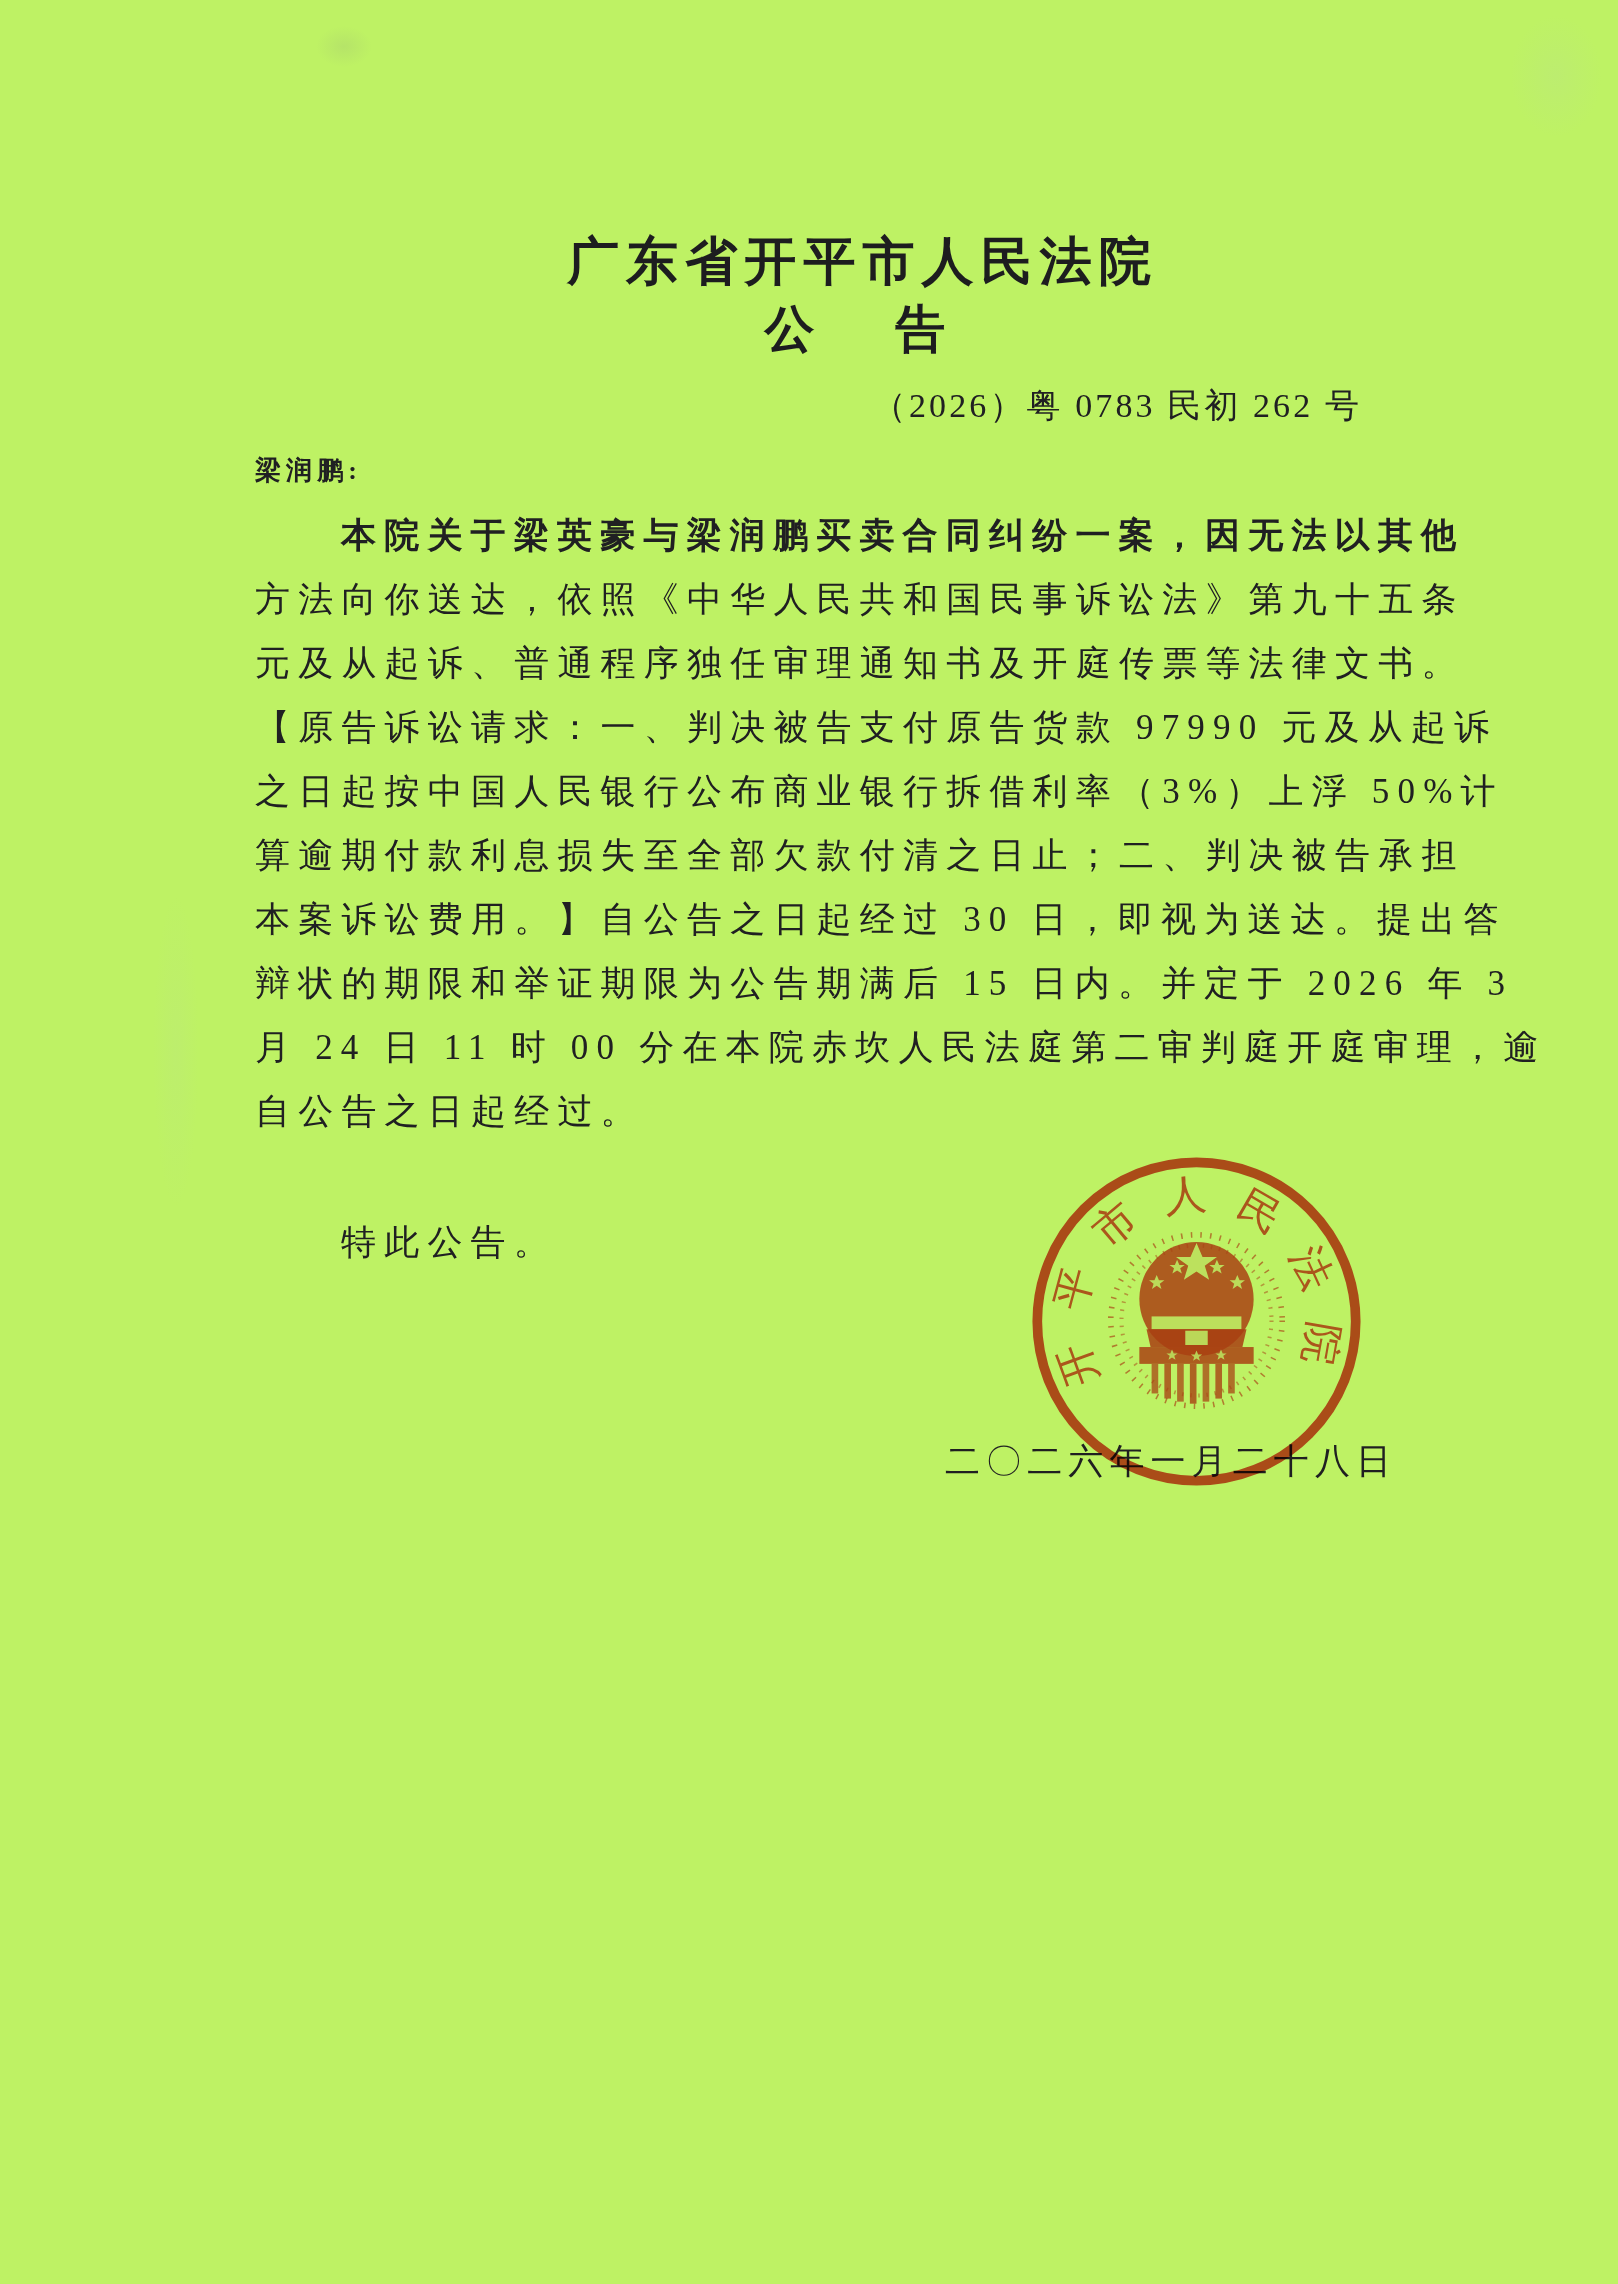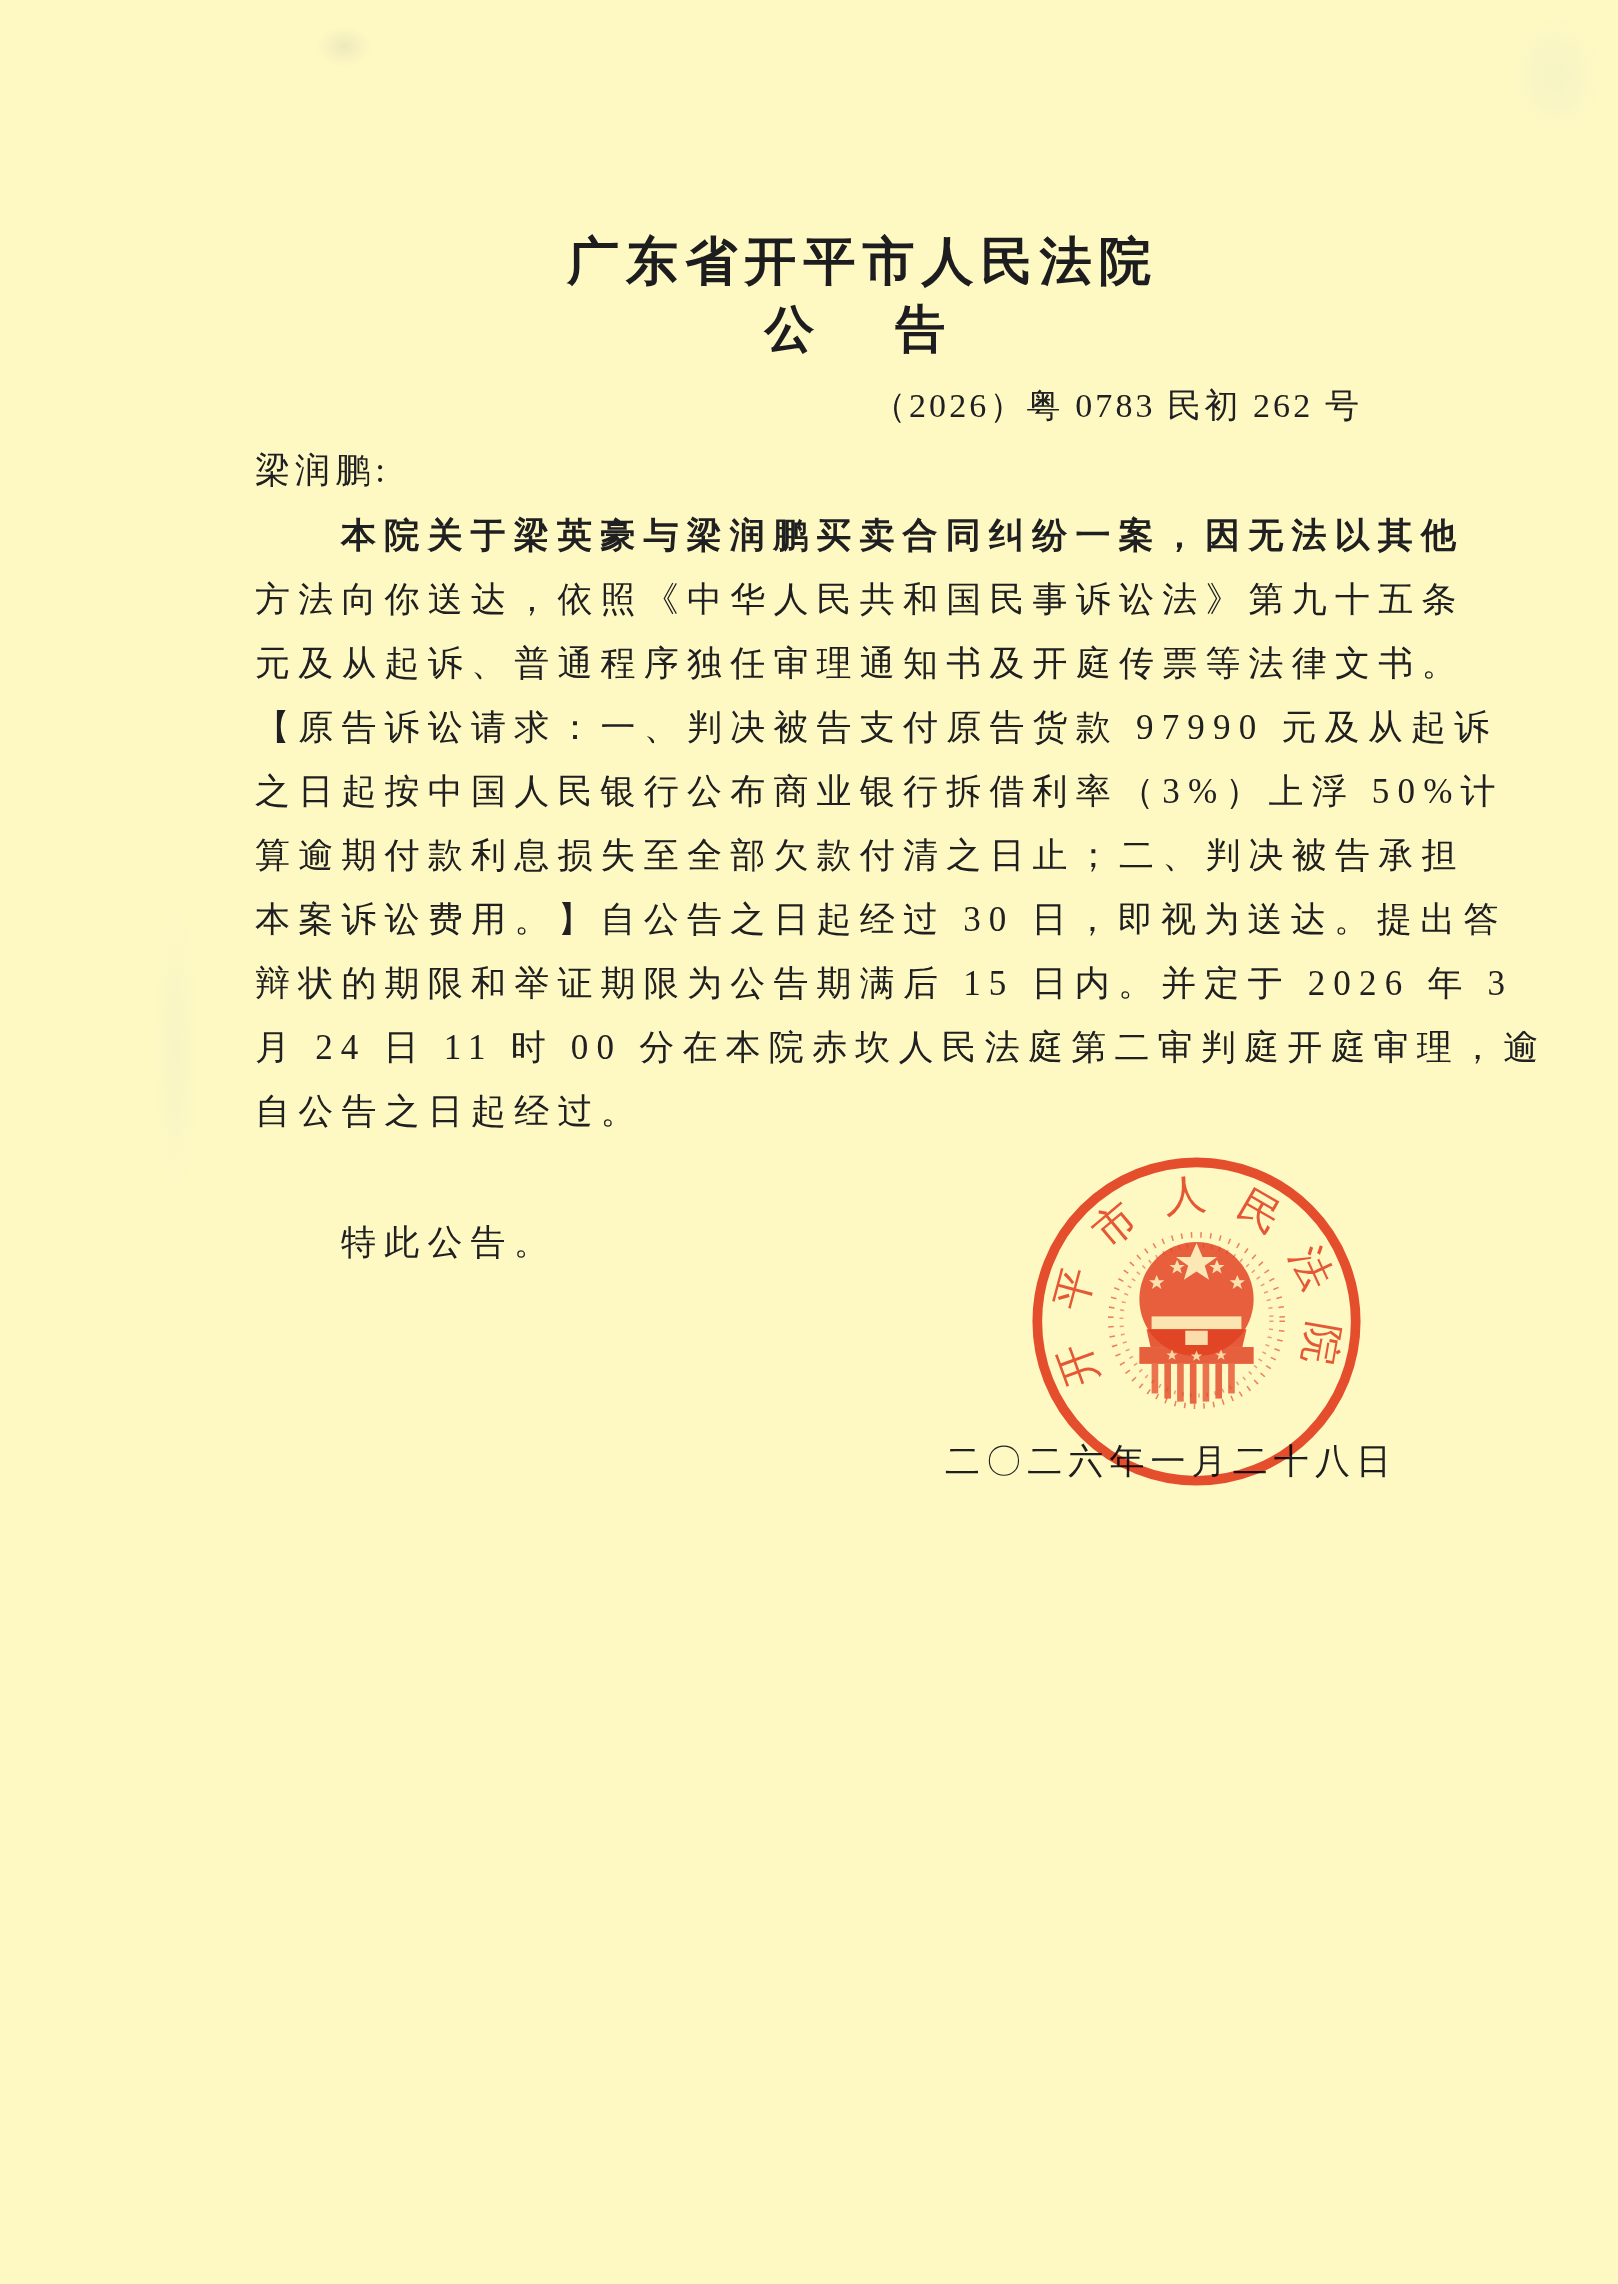--- a/index.html
+++ b/index.html
@@ -1,20 +1,20 @@
 <!DOCTYPE html>
 <html style="font-size:8.2px"><head>
 <meta charset="utf-8">
 <style>
   html,body{margin:0;padding:0;background:#e9e9ec;}
   .page{
     position:relative;
     width:1619px;height:2284px;
     margin:0 auto;
-    background:#fef9c3;
+    background:#bef264;
     overflow:hidden;
     font-family:"Liberation Serif","DejaVu Serif",serif;
     color:#222;
   }
   
   .smudge{position:absolute;pointer-events:none;border-radius:50%;}
   .smudge.s1{left:1510px;top:15.3px;width:92px;height:122px;
     background:radial-gradient(closest-side,rgba(176,192,212,.10),rgba(176,192,212,0));}
   .smudge.s2{left:153px;top:893px;width:46px;height:316px;
     background:radial-gradient(closest-side,rgba(176,192,212,.08),rgba(176,192,212,0));}
@@ -32,22 +32,22 @@
     text-align:center;font-weight:600;color:#1d1d1f;white-space:nowrap;
   }
   .case-number{
     position:absolute;left:245px;top:384px;width:1235px;
     box-sizing:border-box;padding-right:118px;
     font-size:34px;line-height:44px;letter-spacing:3.1px;
     text-align:right;color:#202022;white-space:nowrap;
   }
   .addressee{
     position:absolute;left:255px;top:447px;
-    font-size:35px;line-height:47px;letter-spacing:5.1px;
-    color:#202022;white-space:nowrap;
+    font-size:26px;line-height:47px;letter-spacing:5.1px;
+    color:#202022;white-space:nowrap;font-weight:bold;
   }
   .body-lines{
     position:absolute;left:255px;top:504px;width:1255px;
   }
   .body-lines .line{
     height:64px;line-height:64px;
     font-size:35px;letter-spacing:8.2px;
     color:#202022;white-space:nowrap;
   }
   .body-lines .line.indent{padding-left:86px;font-weight:bold;}

